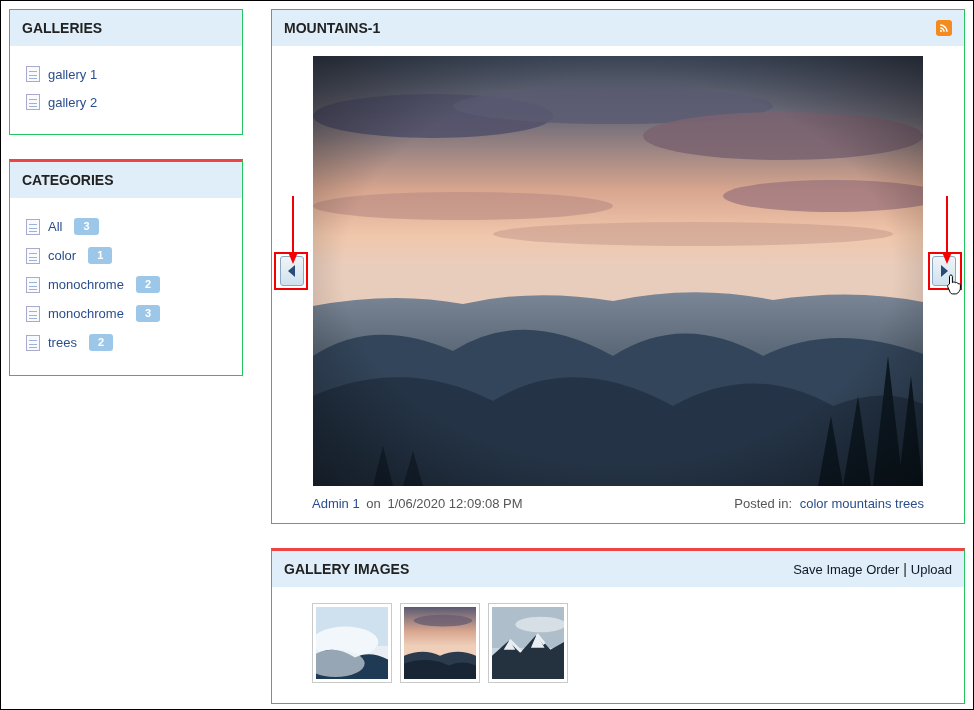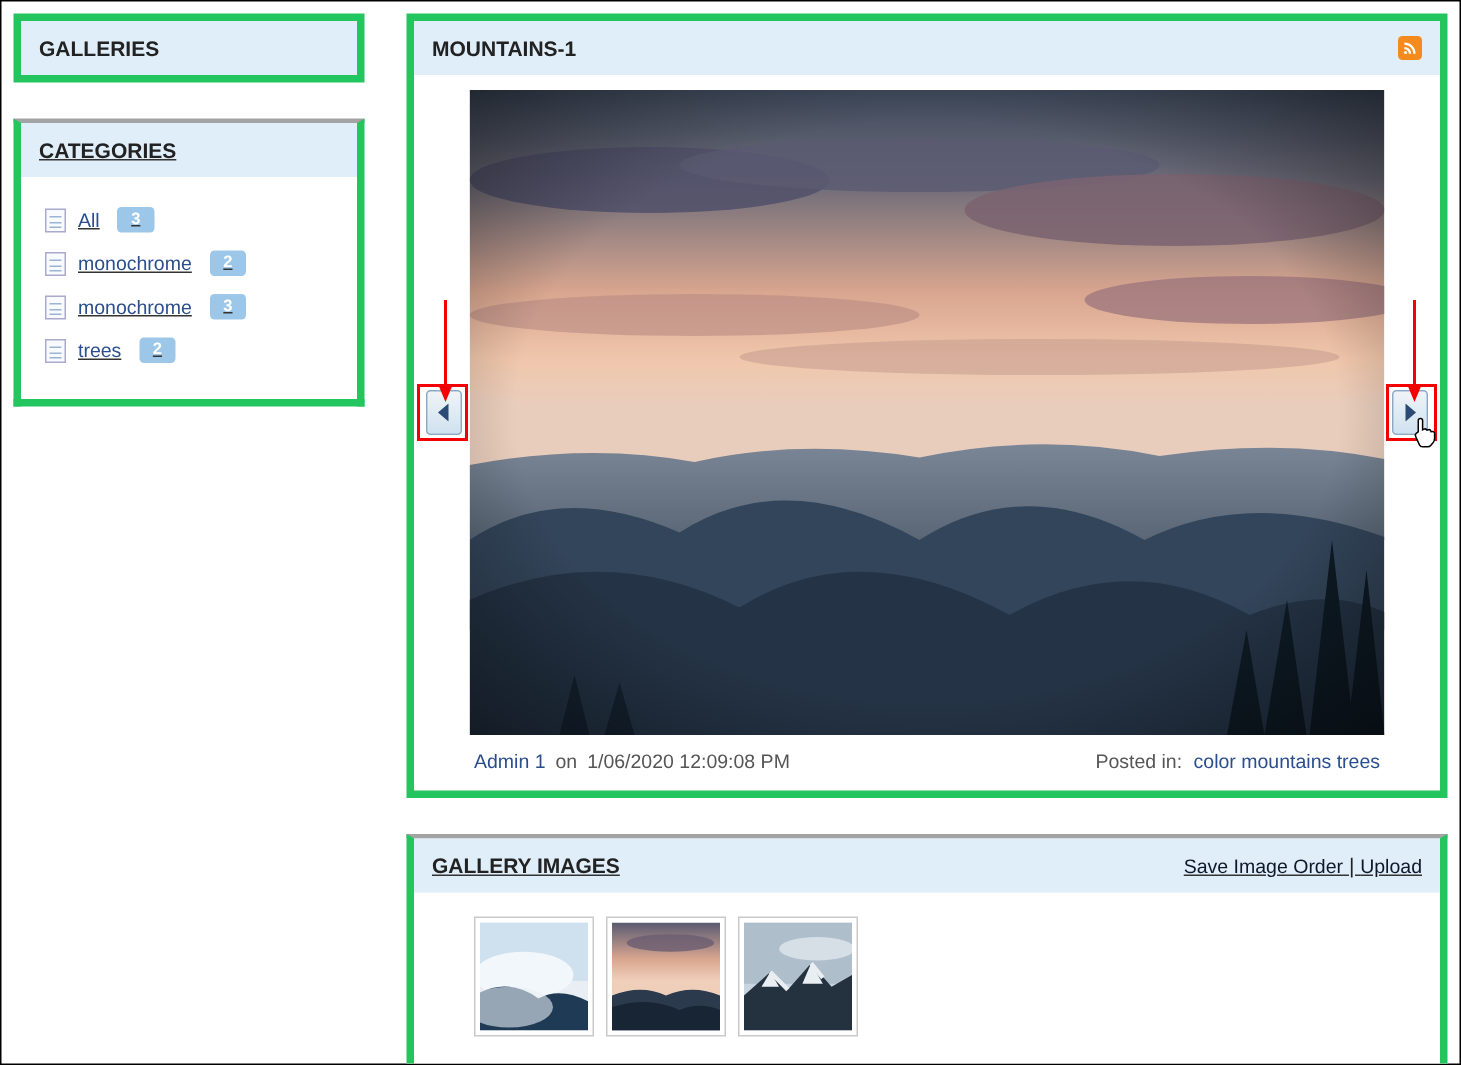--- a/index.html
+++ b/index.html
@@ -18,25 +18,25 @@
     width: 250px;
     flex: none;
     padding: 8px;
   }
   .main {
     flex: 1;
     padding: 8px 8px 8px 20px;
     position: relative;
   }
   .panel {
-    border: 5px solid #22c55e;
+    border: 1px solid #22c55e;
     margin-bottom: 24px;
     background: #fff;
   }
-  .panel.stripe { border-top: 3px solid #a3a3a3; text-decoration: underline; }
+  .panel.stripe { border-top: 3px solid #ef4444; }
   .panel-header {
     background: #dfeef8;
     padding: 10px 12px;
     font-weight: bold;
     font-size: 14px;
     color: #222;
     display: flex;
     align-items: center;
     justify-content: space-between;
   }
@@ -168,32 +168,49 @@
 <body>
 
 <div class="layout">
 
   <aside class="sidebar">
 
     <section class="panel">
       <header class="panel-header">
         <span>GALLERIES</span>
       </header>
+      <div class="panel-body">
+        <ul class="nav-list">
+          <li class="nav-item">
+            <span class="page-icon"></span>
+            <a href="#">gallery 1</a>
+          </li>
+          <li class="nav-item">
+            <span class="page-icon"></span>
+            <a href="#">gallery 2</a>
+          </li>
+        </ul>
+      </div>
     </section>
 
     <section class="panel stripe">
       <header class="panel-header">
         <span>CATEGORIES</span>
       </header>
       <div class="panel-body">
         <ul class="nav-list">
           <li class="nav-item">
             <span class="page-icon"></span>
             <a href="#">All</a>
             <span class="badge">3</span>
+          </li>
+          <li class="nav-item">
+            <span class="page-icon"></span>
+            <a href="#">color</a>
+            <span class="badge">1</span>
           </li>
           <li class="nav-item">
             <span class="page-icon"></span>
             <a href="#">monochrome</a>
             <span class="badge">2</span>
           </li>
           <li class="nav-item">
             <span class="page-icon"></span>
             <a href="#">monochrome</a>
             <span class="badge">3</span>

